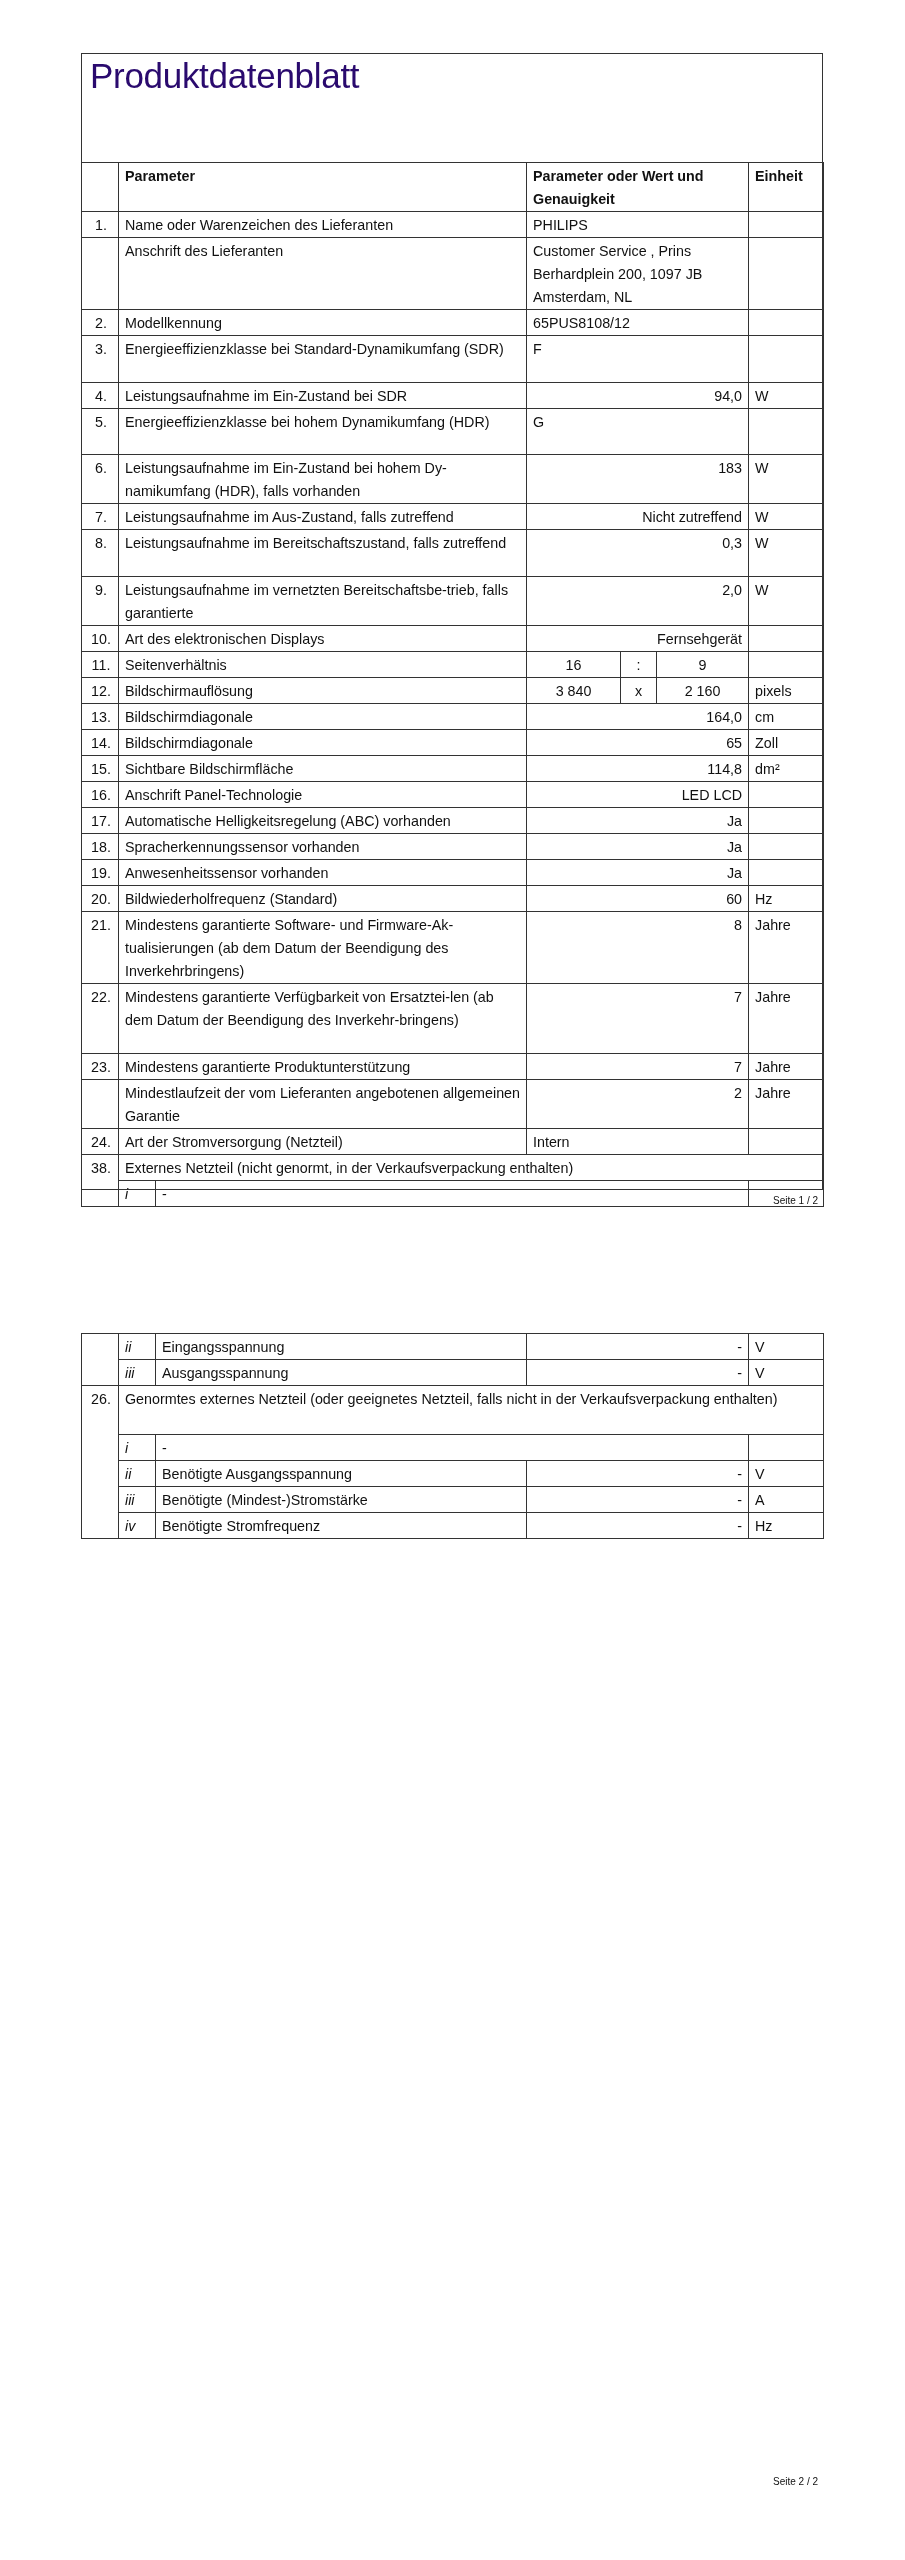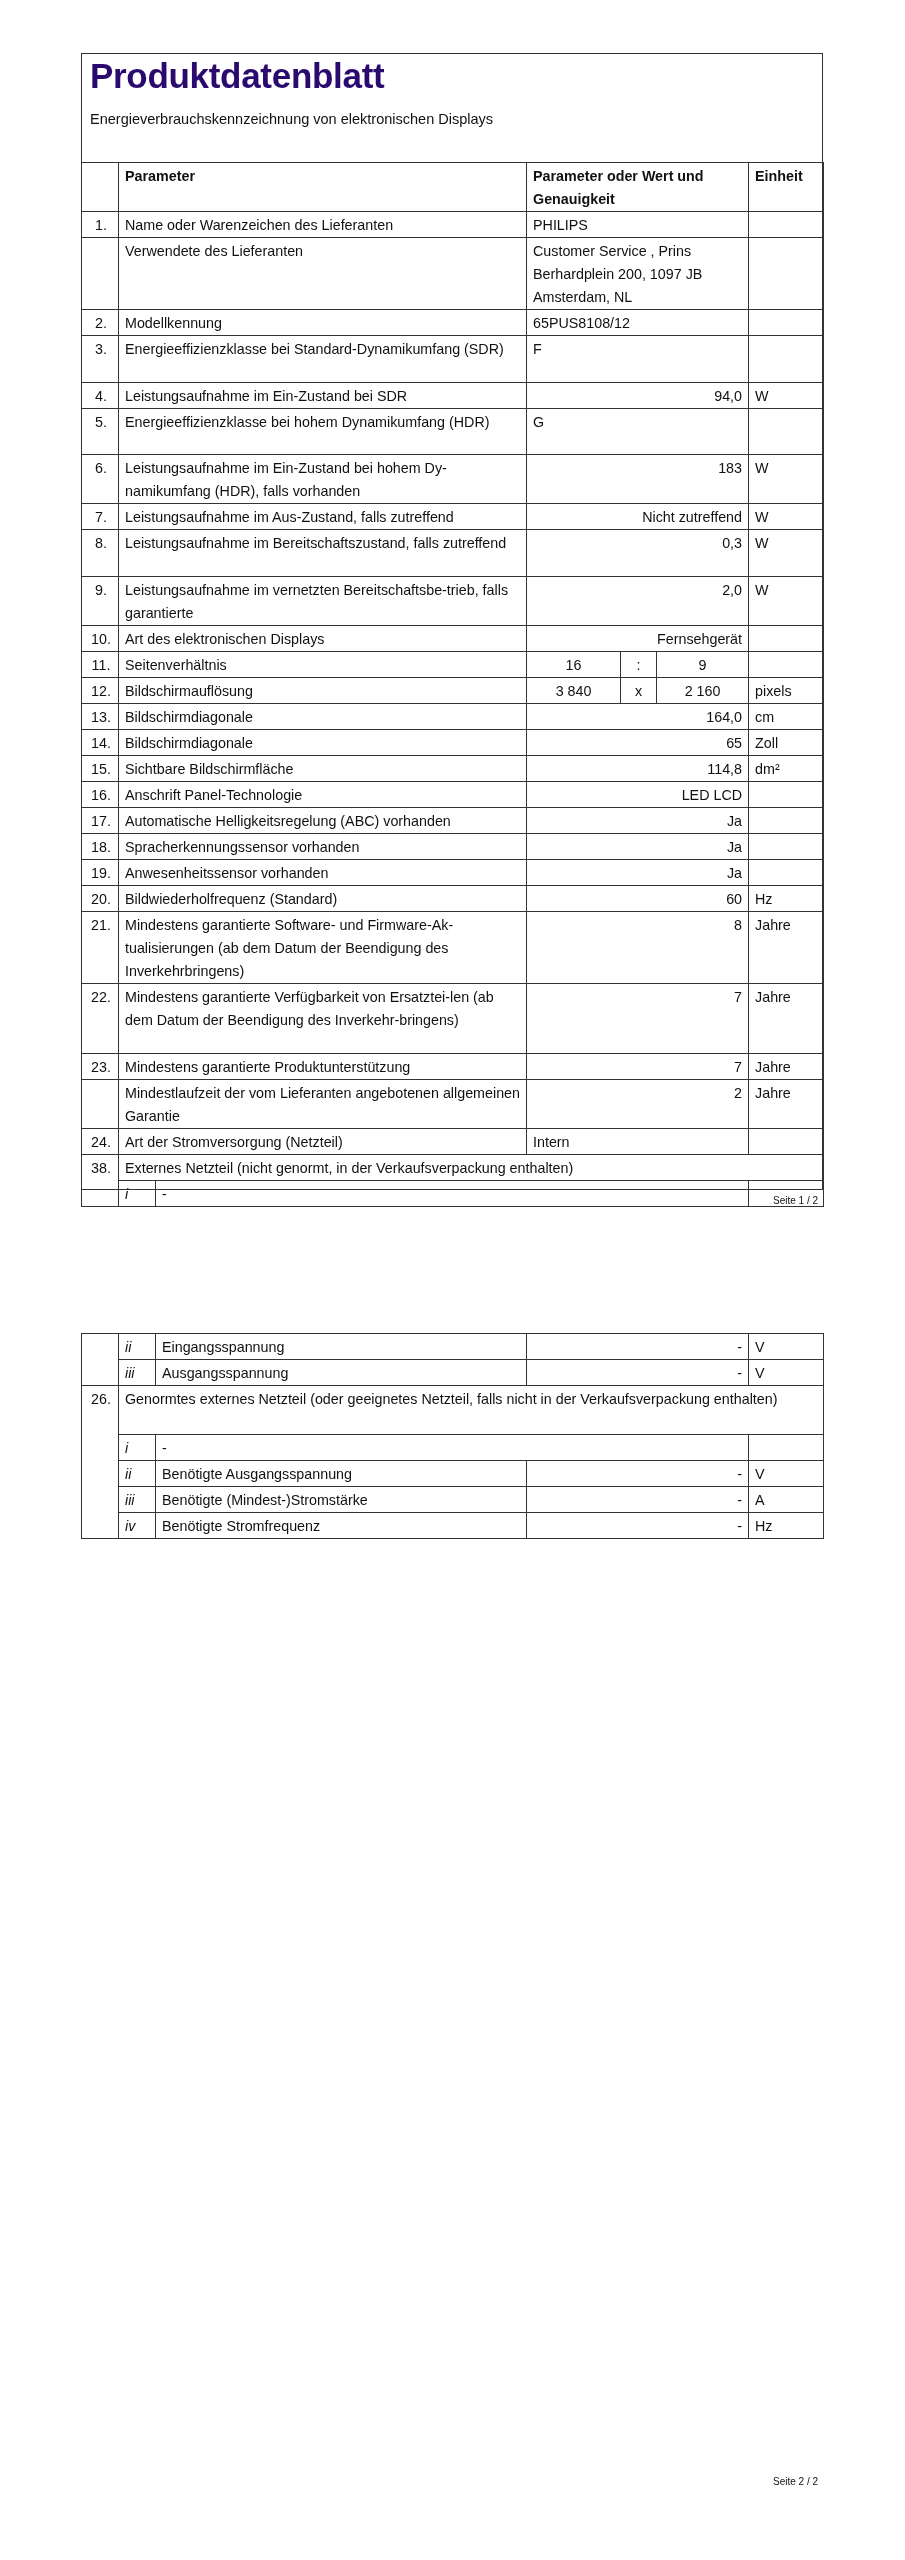--- a/index.html
+++ b/index.html
@@ -1,18 +1,18 @@
 <!DOCTYPE html>
 <html><head>
 <meta charset="utf-8">
 <style>
   html, body { margin: 0; padding: 0; background: #ffffff; }
   body { width: 905px; height: 2560px; position: relative; font-family: "Liberation Sans", sans-serif; color: #111; overflow: hidden; }
   .page1-box { position: absolute; left: 81px; top: 53px; width: 742px; height: 1137px; border: 1.5px solid #333; box-sizing: border-box; }
-  .title { position: absolute; left: 90px; top: 56px; font-size: 35px; font-weight: bold; color: #2a0a6e; letter-spacing: -0.3px; }
+  .title { position: absolute; left: 90px; top: 56px; font-size: 35px; font-weight: normal; color: #2a0a6e; letter-spacing: -0.3px; }
   .subtitle { position: absolute; left: 90px; top: 108px; font-size: 14.5px; line-height: 23px; color: #111; width: 720px; }
   table.dt { position: absolute; left: 81px; border-collapse: collapse; table-layout: fixed; font-size: 14.3px; }
   table.dt td { border: 1px solid #333; padding: 2px 6px 0 6px; vertical-align: top; line-height: 23px; box-sizing: border-box; overflow: hidden; }
   table.dt td.num { padding-left: 4px; padding-right: 2px; }
   table.dt td.r { text-align: right; }
   table.dt td.c { text-align: center; }
   table.dt td.sub { font-style: italic; padding-left: 6px; }
   table.dt td.hdr { font-weight: bold; }
   table.dt tr.hrow td { border-top: 1.5px solid #333; }
   .t1 { top: 162px; width: 742px; }
@@ -20,21 +20,20 @@
   .footer { position: absolute; font-size: 10px; color: #111; }
   .f1 { left: 773px; top: 1195px; }
   .f2 { left: 773px; top: 2476px; }
 </style>
 </head>
 <body>
 
 <div class="page1-box"></div>
 <div class="title">Produktdatenblatt</div>
 <div class="subtitle">
-  <div>Energieverbrauchskennzeichnung von elektronischen Displays</div>
 </div>
 
 <table class="dt t1">
   <colgroup>
     <col style="width:37px">
       <col style="width:37px">
       <col style="width:371px">
       <col style="width:94px">
       <col style="width:36px">
       <col style="width:92px">
@@ -50,21 +49,21 @@
 
   <tr style="height:26px">
     <td class="num c">1.</td>
     <td colspan="2">Name oder Warenzeichen des Lieferanten</td>
     <td colspan="3">PHILIPS</td>
     <td></td>
   </tr>
 
   <tr style="height:71px">
     <td class="num c"></td>
-    <td colspan="2">Verwendete des Lieferanten</td>
+    <td colspan="2">Anschrift des Lieferanten</td>
     <td colspan="3">Customer Service , Prins Berhardplein 200, 1097 JB Amsterdam, NL</td>
     <td></td>
   </tr>
 
   <tr style="height:26px">
     <td class="num c">2.</td>
     <td colspan="2">Modellkennung</td>
     <td colspan="3">65PUS8108/12</td>
     <td></td>
   </tr>

